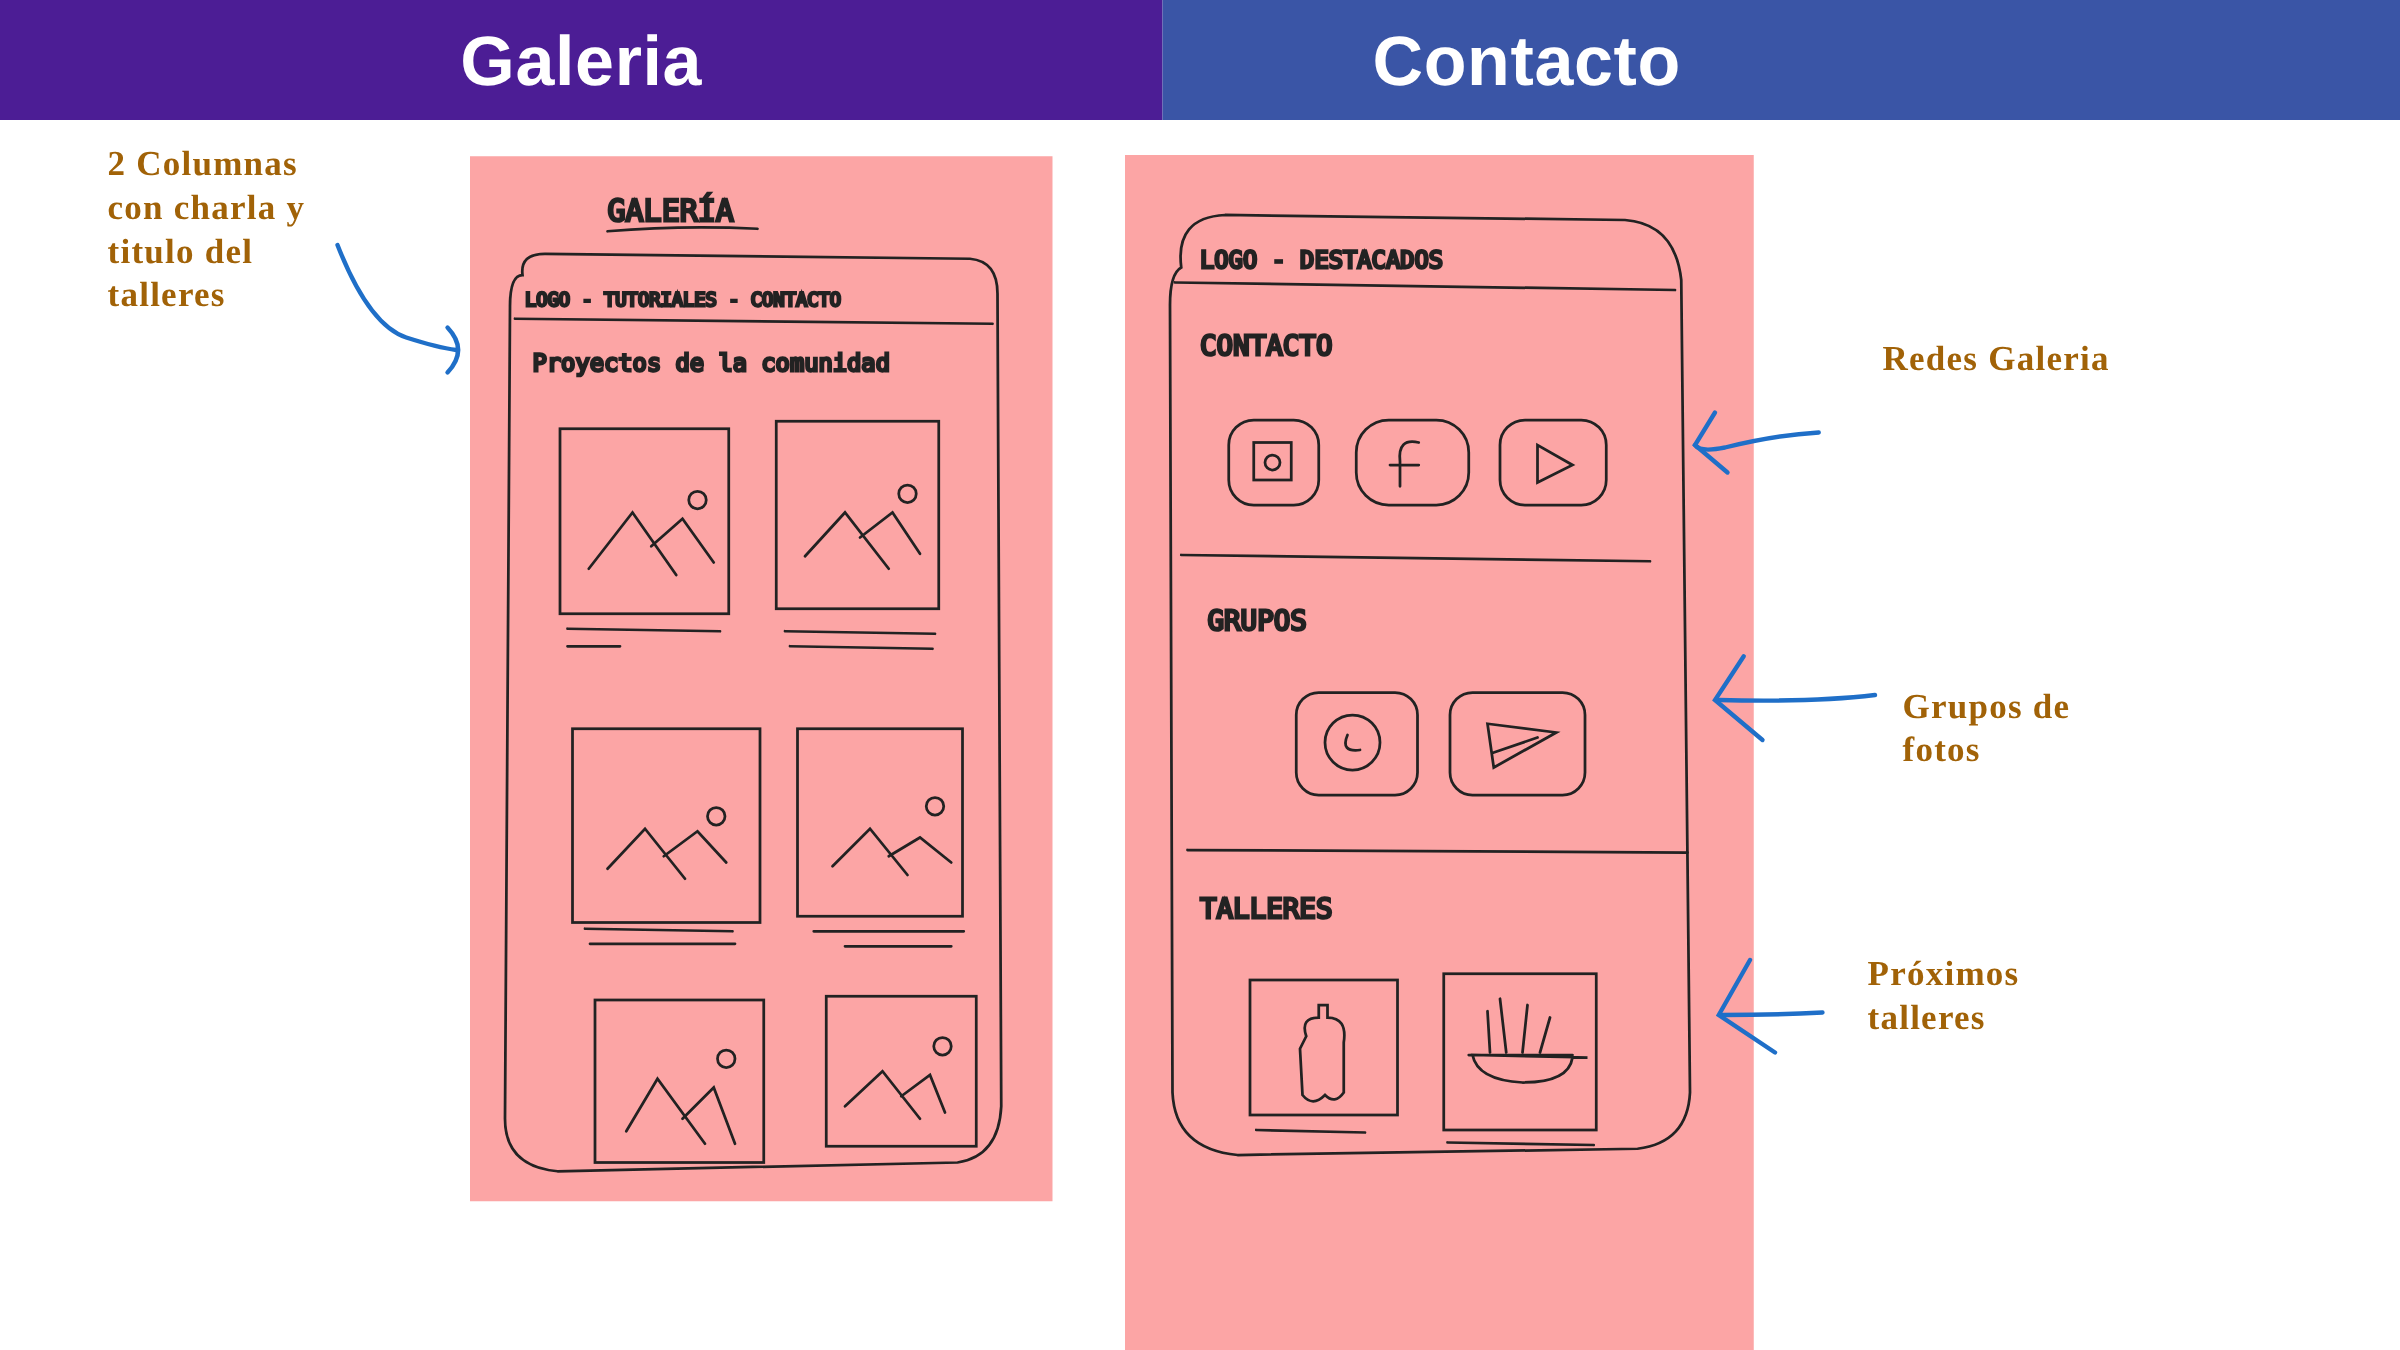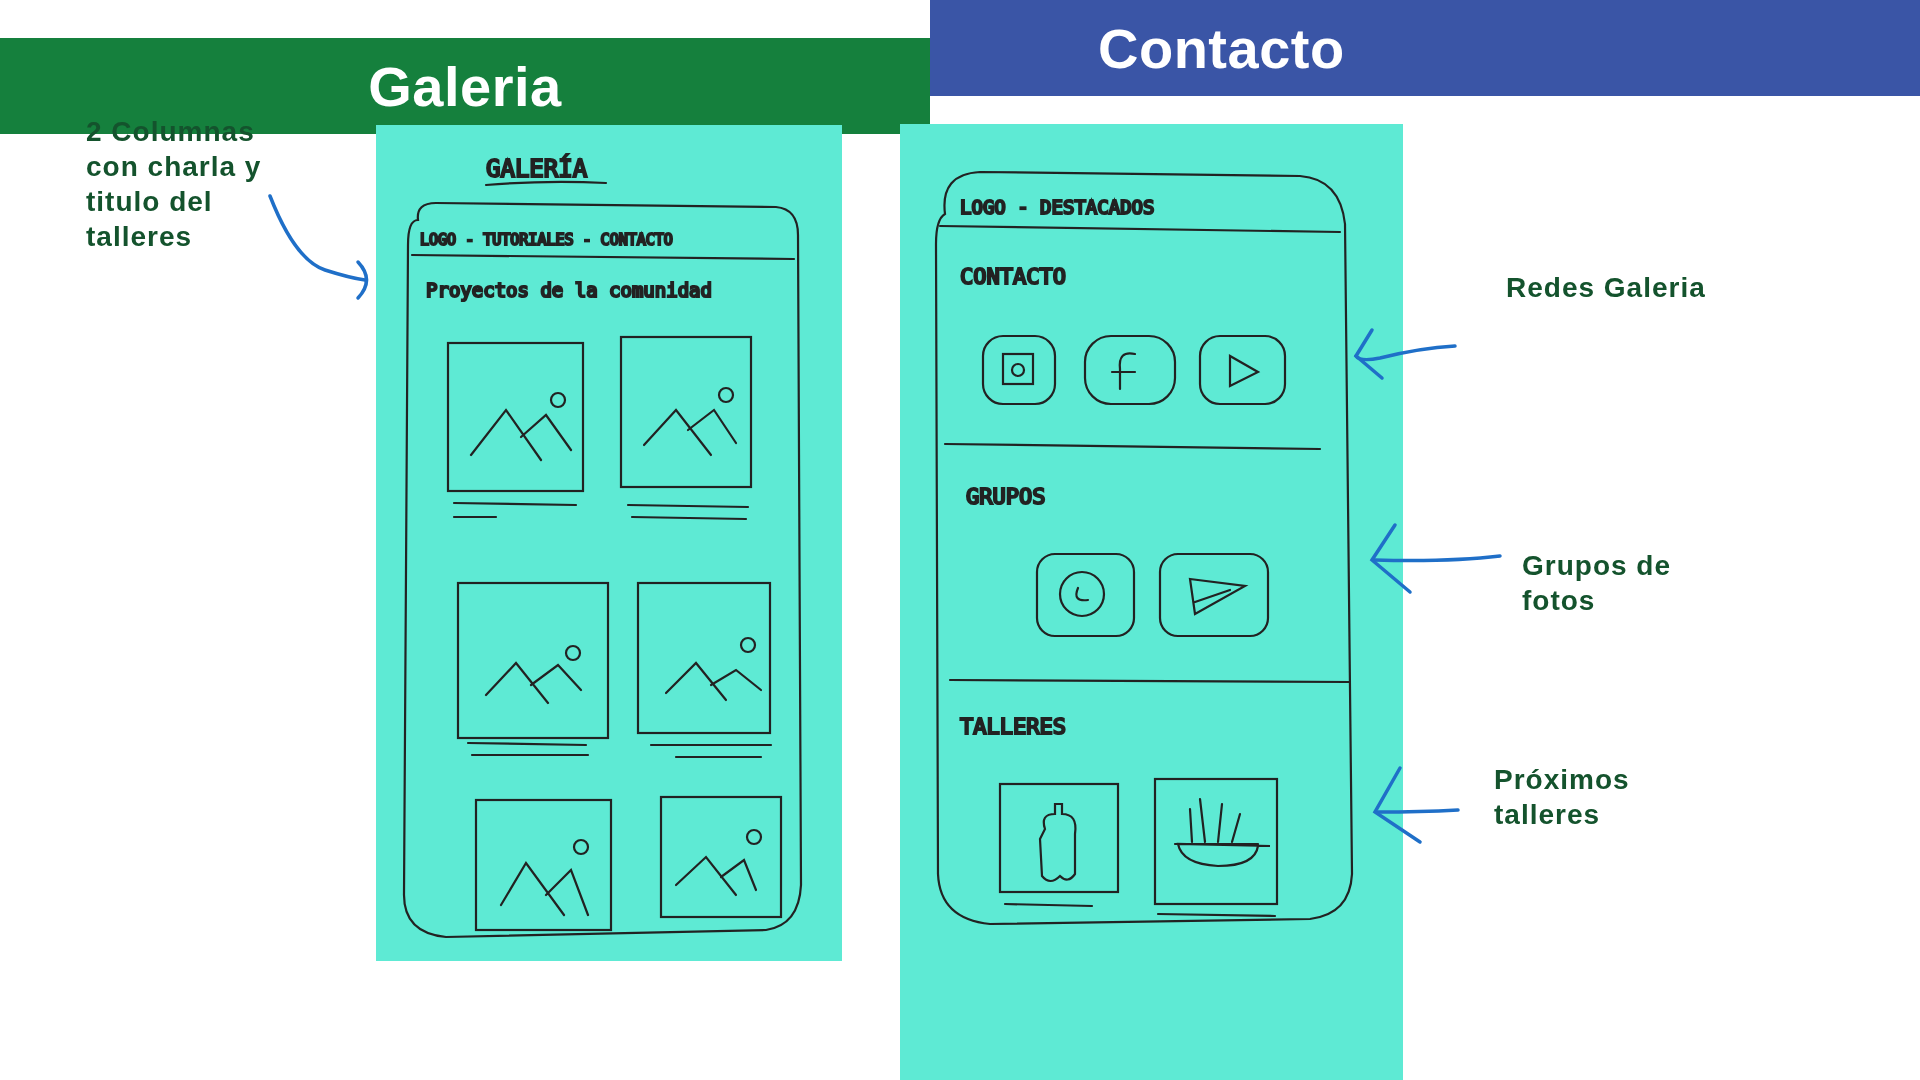--- a/index.html
+++ b/index.html
@@ -1,22 +1,22 @@
 <!DOCTYPE html>
 <html><head>
 <meta charset="utf-8">
 <style>
   html,body{margin:0;padding:0;}
   body{width:1920px;height:1080px;position:relative;overflow:hidden;background:#ffffff;font-family:"Liberation Sans",sans-serif;}
   .hdr{position:absolute;top:0;height:96px;display:flex;align-items:center;color:#fff;font-weight:bold;font-size:56px;letter-spacing:0.5px;}
-  .hdr.left{left:0;width:930px;background:#15803d;justify-content:center;margin-top:38px;}
+  .hdr.left{left:0;width:930px;background:#4c1d95;justify-content:center;}
   .hdr.right{left:930px;width:990px;background:#3a55a6;}
   .hdr.right span{position:absolute;left:168px;}
-  .note{position:absolute;color:#14532d;font-weight:bold;font-family:Liberation Sans, sans-serif;font-size:28px;line-height:35px;letter-spacing:1px;}
-  .paper{position:absolute;background:#5eead4;}
+  .note{position:absolute;color:#a16207;font-weight:bold;font-family:Liberation Serif, serif;font-size:28px;line-height:35px;letter-spacing:1px;}
+  .paper{position:absolute;background:#fca5a5;}
   .paper svg{position:absolute;left:0;top:0;}
   .hand{font-family:"DejaVu Sans Mono",monospace;fill:#1e1e1e;}
   .arrows{position:absolute;left:0;top:0;pointer-events:none;}
 </style>
 </head>
 <body>
 
 <div class="hdr left">
   <span>Galeria</span>
 </div>

